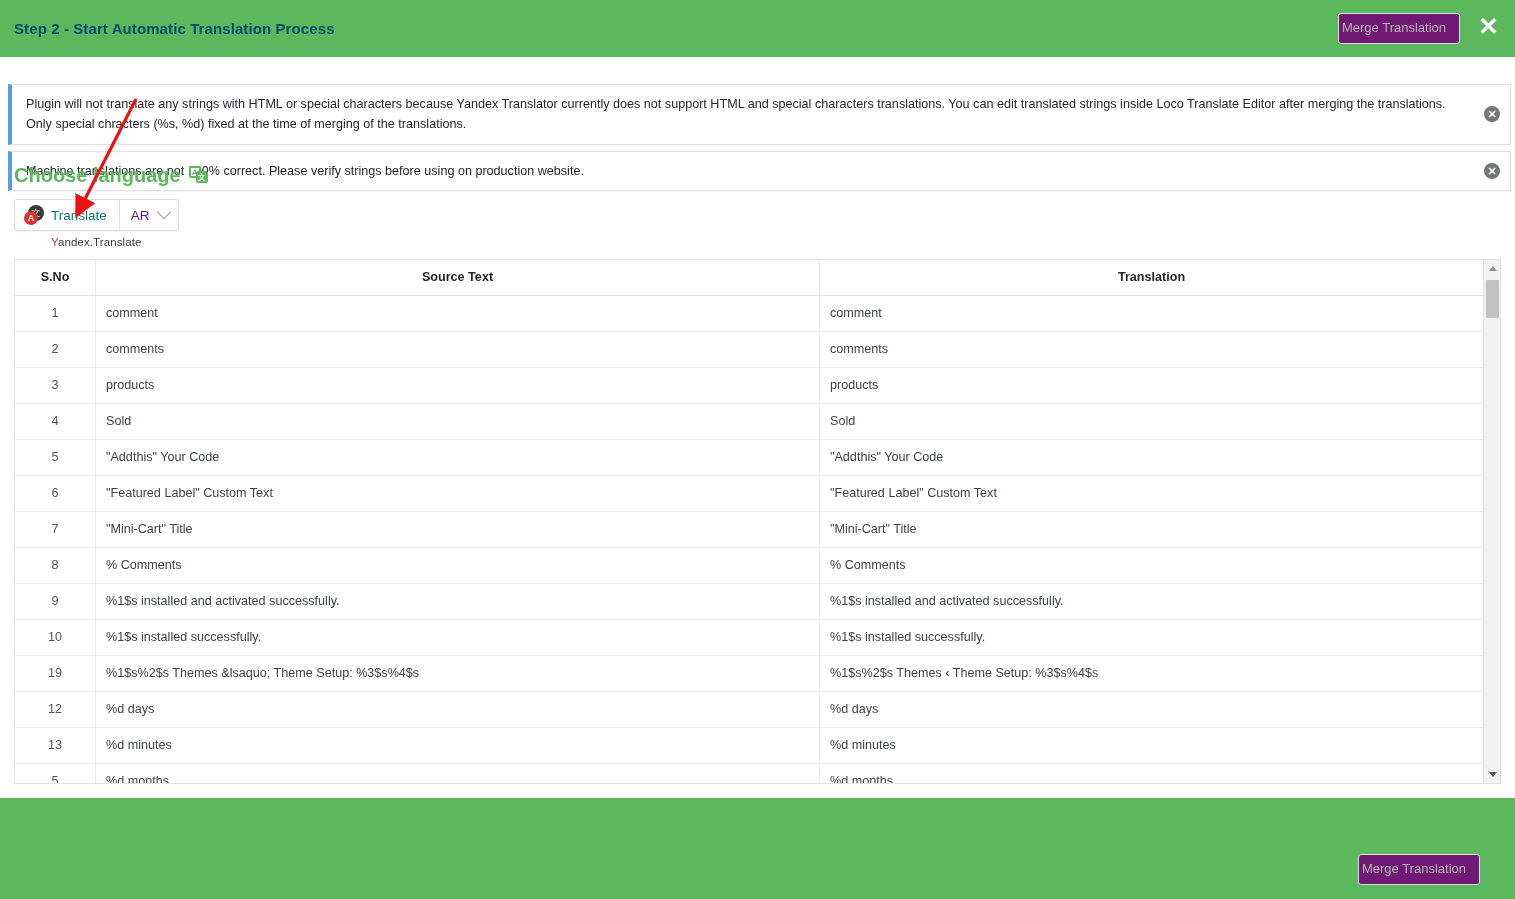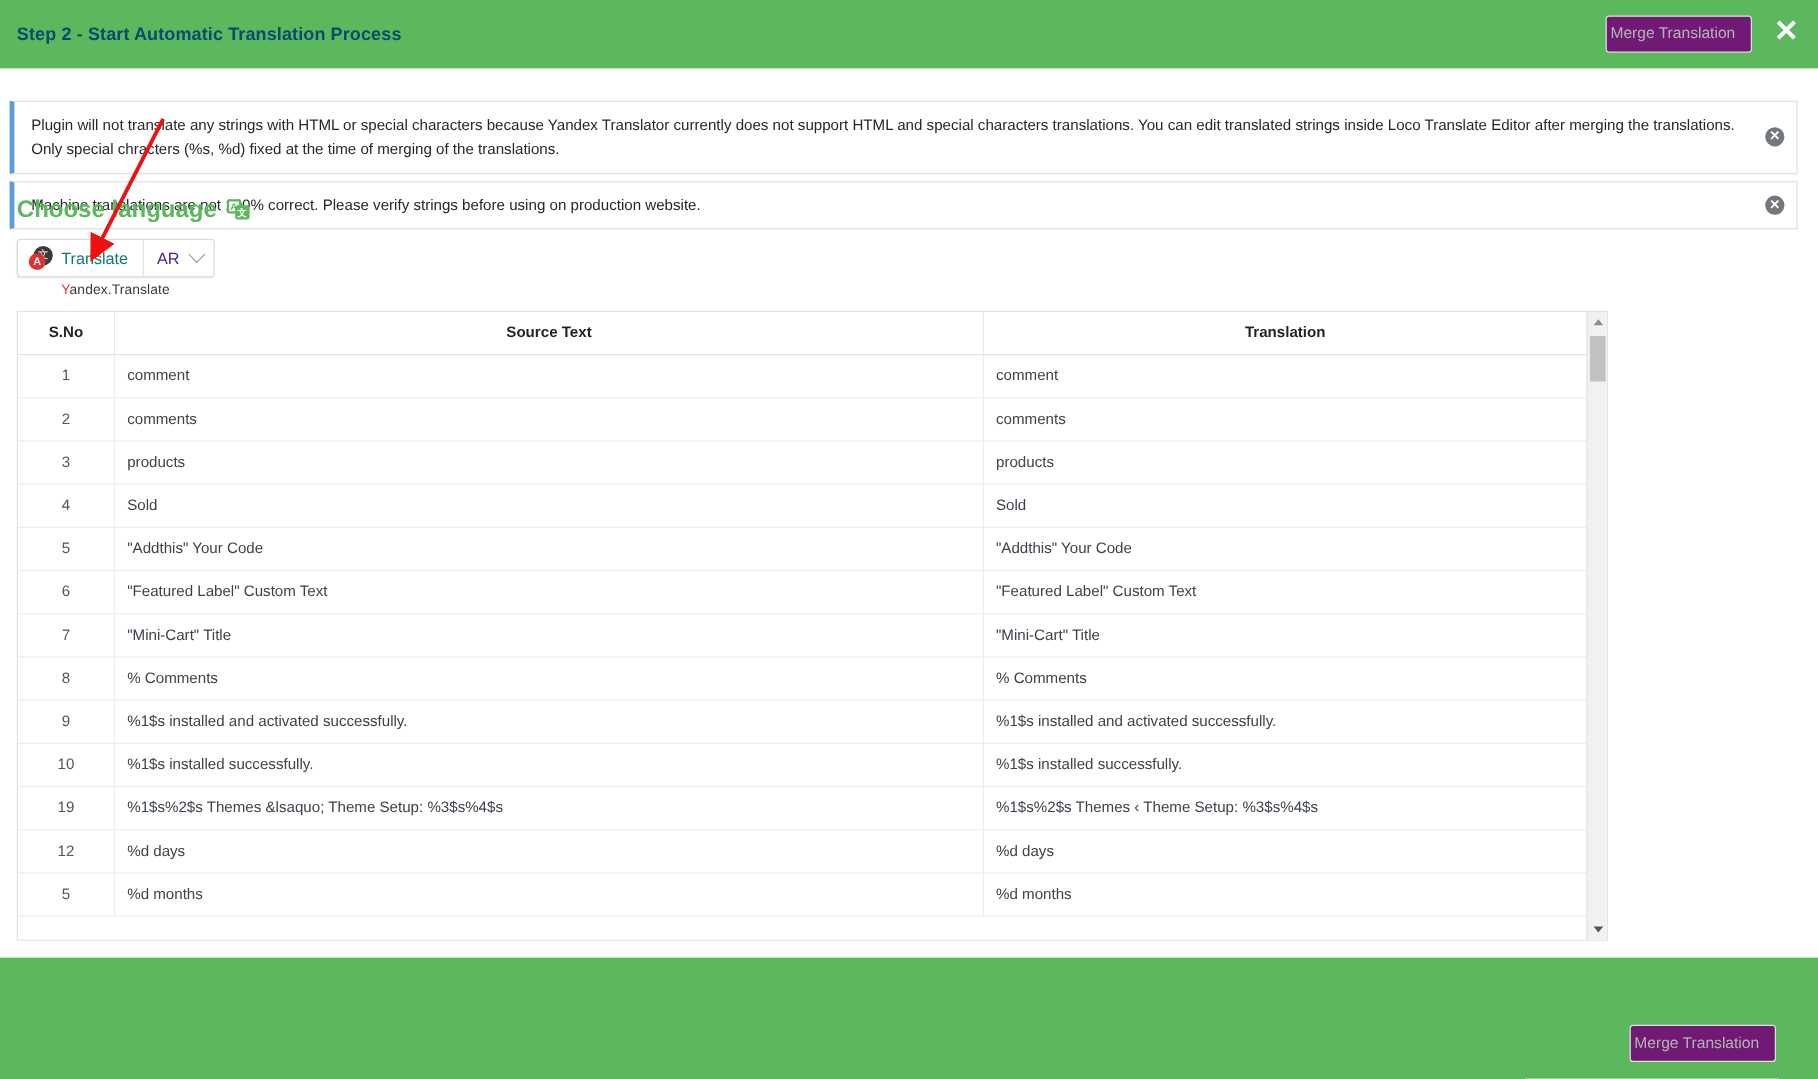--- a/index.html
+++ b/index.html
@@ -66,21 +66,21 @@
   }
 
   
   .notices {
     position: absolute;
     left: 0; top: 57px;
     width: 1515px;
   }
   .notice {
     position: relative;
-    margin: 28px 17px 0 8px;
+    margin: 28px 4px 0 8px;
     background: #ffffff;
     border: 1px solid #e2e2e2;
     border-left: 4px solid #5b9dd9;
     box-shadow: 0 1px 1px rgba(0,0,0,.04);
     box-sizing: border-box;
     padding: 9px 40px 9px 14px;
     font-size: 12.6px;
     color: #23282d;
     line-height: 1.62;
   }
@@ -221,21 +221,21 @@
     color: #3a3a3a;
     letter-spacing: .1px;
   }
   .yw-brand .y { color: #e03030; }
 
   
   .table-wrap {
     position: absolute;
     left: 14px;
     top: 259px;
-    width: 1326px;
+    width: 1487px;
     height: 525px;
     border: 1px solid #e3e3e3;
     box-sizing: border-box;
     background: #ffffff;
     display: flex;
     overflow: hidden;
   }
   .table-scroll {
     flex: 1 1 auto;
     overflow: hidden;
@@ -450,20 +450,25 @@
               <td class="col-no">19</td>
               <td class="col-src">%1$s%2$s Themes &amp;lsaquo; Theme Setup: %3$s%4$s</td>
               <td class="col-tr">%1$s%2$s Themes ‹ Theme Setup: %3$s%4$s</td>
             </tr>
             <tr>
               <td class="col-no">12</td>
               <td class="col-src">%d days</td>
               <td class="col-tr">%d days</td>
             </tr>
             <tr>
+              <td class="col-no">13</td>
+              <td class="col-src">%d minutes</td>
+              <td class="col-tr">%d minutes</td>
+            </tr>
+            <tr>
               <td class="col-no">5</td>
               <td class="col-src">%d months</td>
               <td class="col-tr">%d months</td>
             </tr>
           </tbody>
       </table>
     </div>
     <div class="vscroll">
       <div class="vs-arrow vs-up">
           <span class="tri tri-up"></span>

